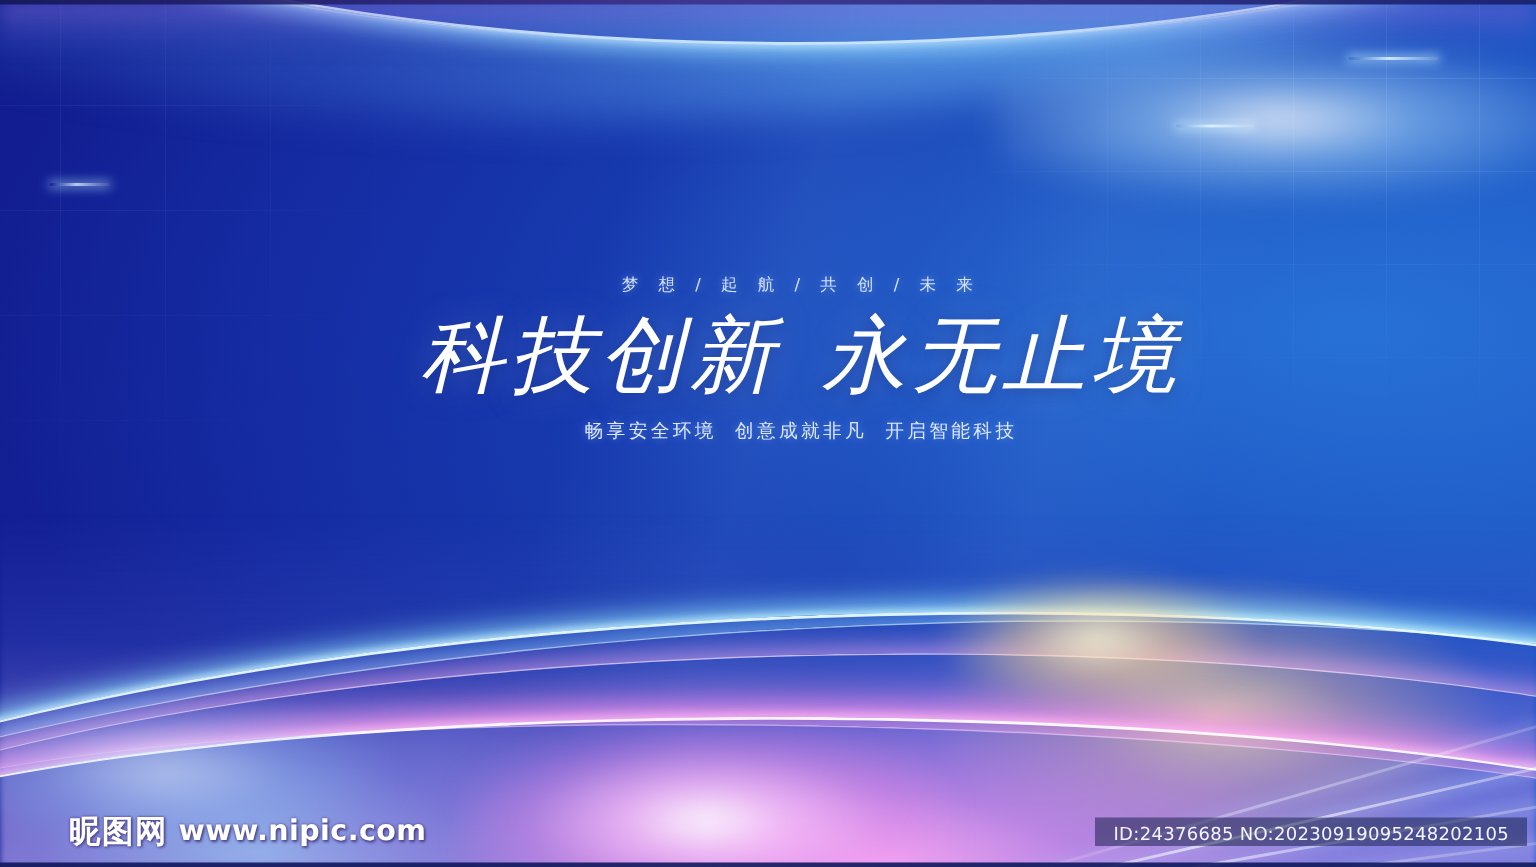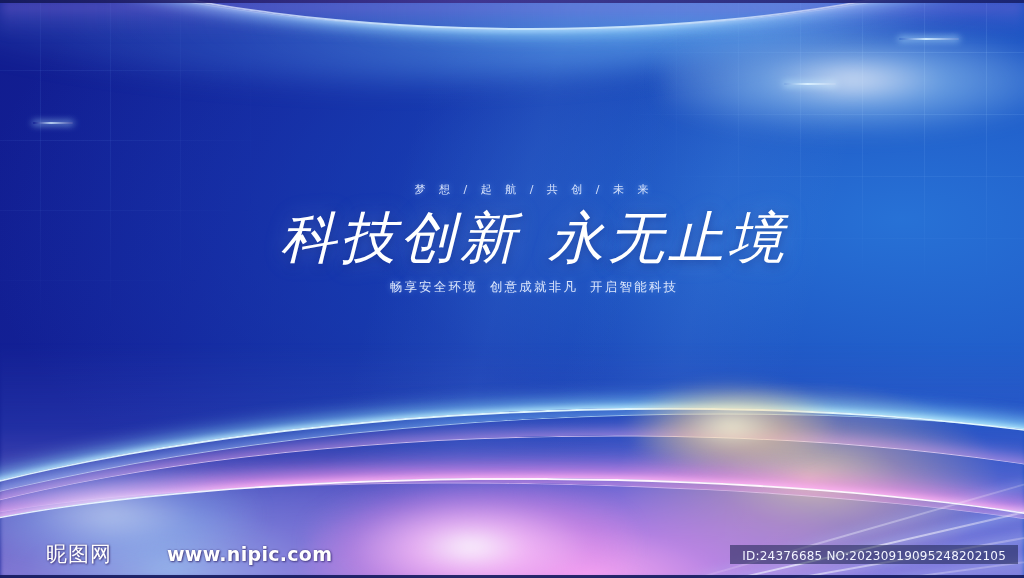--- a/index.html
+++ b/index.html
@@ -190,31 +190,30 @@
   .subline .sp { display:inline-block; width:12px; }
 
   
   .wm-logo {
     position:absolute; left:14px; bottom:10px; z-index:40;
     display:flex; align-items:center; gap:7px;
     white-space:nowrap;
   }
   .wm-cn {
     font-family:"DejaVu Sans","Liberation Sans",sans-serif;
-    font-size:21px; font-weight:400; letter-spacing:1px;
+    font-size:21px; font-weight:700; letter-spacing:1px;
     color:#ffffff;
     text-shadow:0 0 2px rgba(70,60,130,.9), 1px 1px 2px rgba(60,50,120,.8);
     padding-left:32px;
   }
   .wm-url {
     font-family:"DejaVu Sans","Liberation Sans",sans-serif;
     font-size:19px; font-weight:700; letter-spacing:.3px;
     color:#ffffff;
     text-shadow:0 0 2px rgba(70,60,130,.9), 1px 1px 2px rgba(60,50,120,.8);
-    margin-left:48px;
   }
   .id-badge {
     position:absolute; right:6px; bottom:14px; z-index:40;
     padding:4px 12px 1px;
     background:rgba(28,34,78,.55);
     color:#f2f4ff;
     font-family:"DejaVu Sans","Liberation Sans",sans-serif;
     font-size:12px; letter-spacing:.2px; white-space:nowrap;
   }
   .edge-top { position:absolute; top:0; left:0; width:100%; height:3px;

